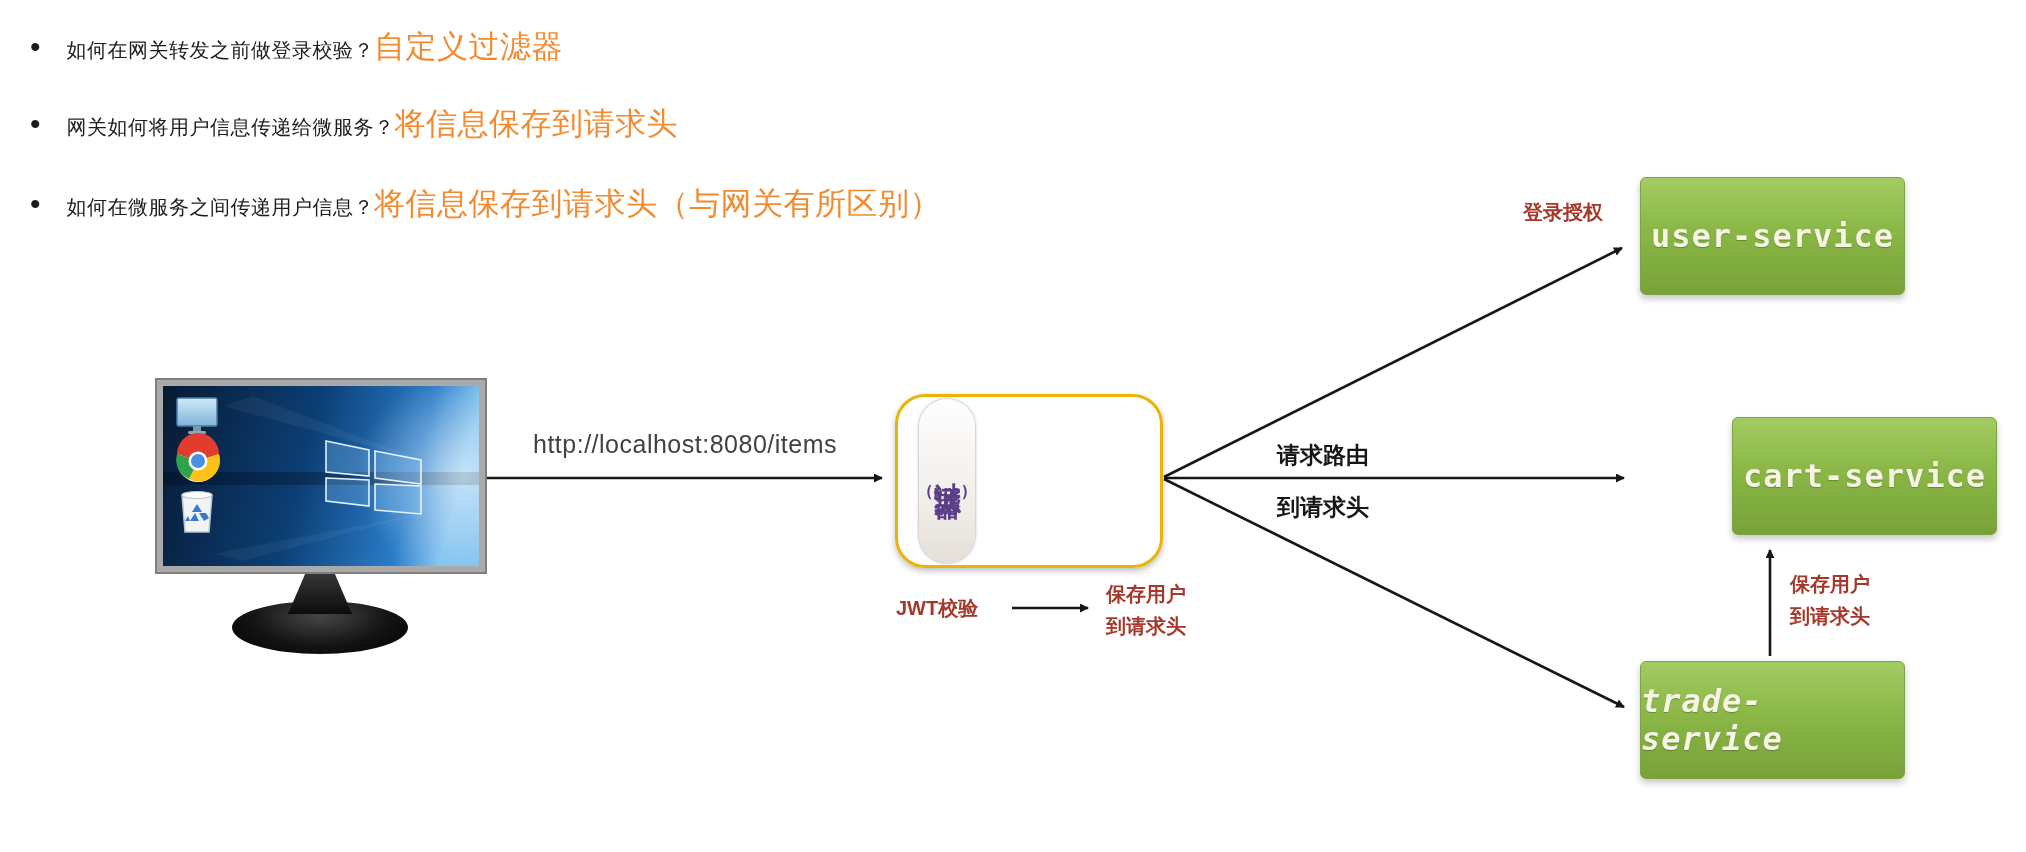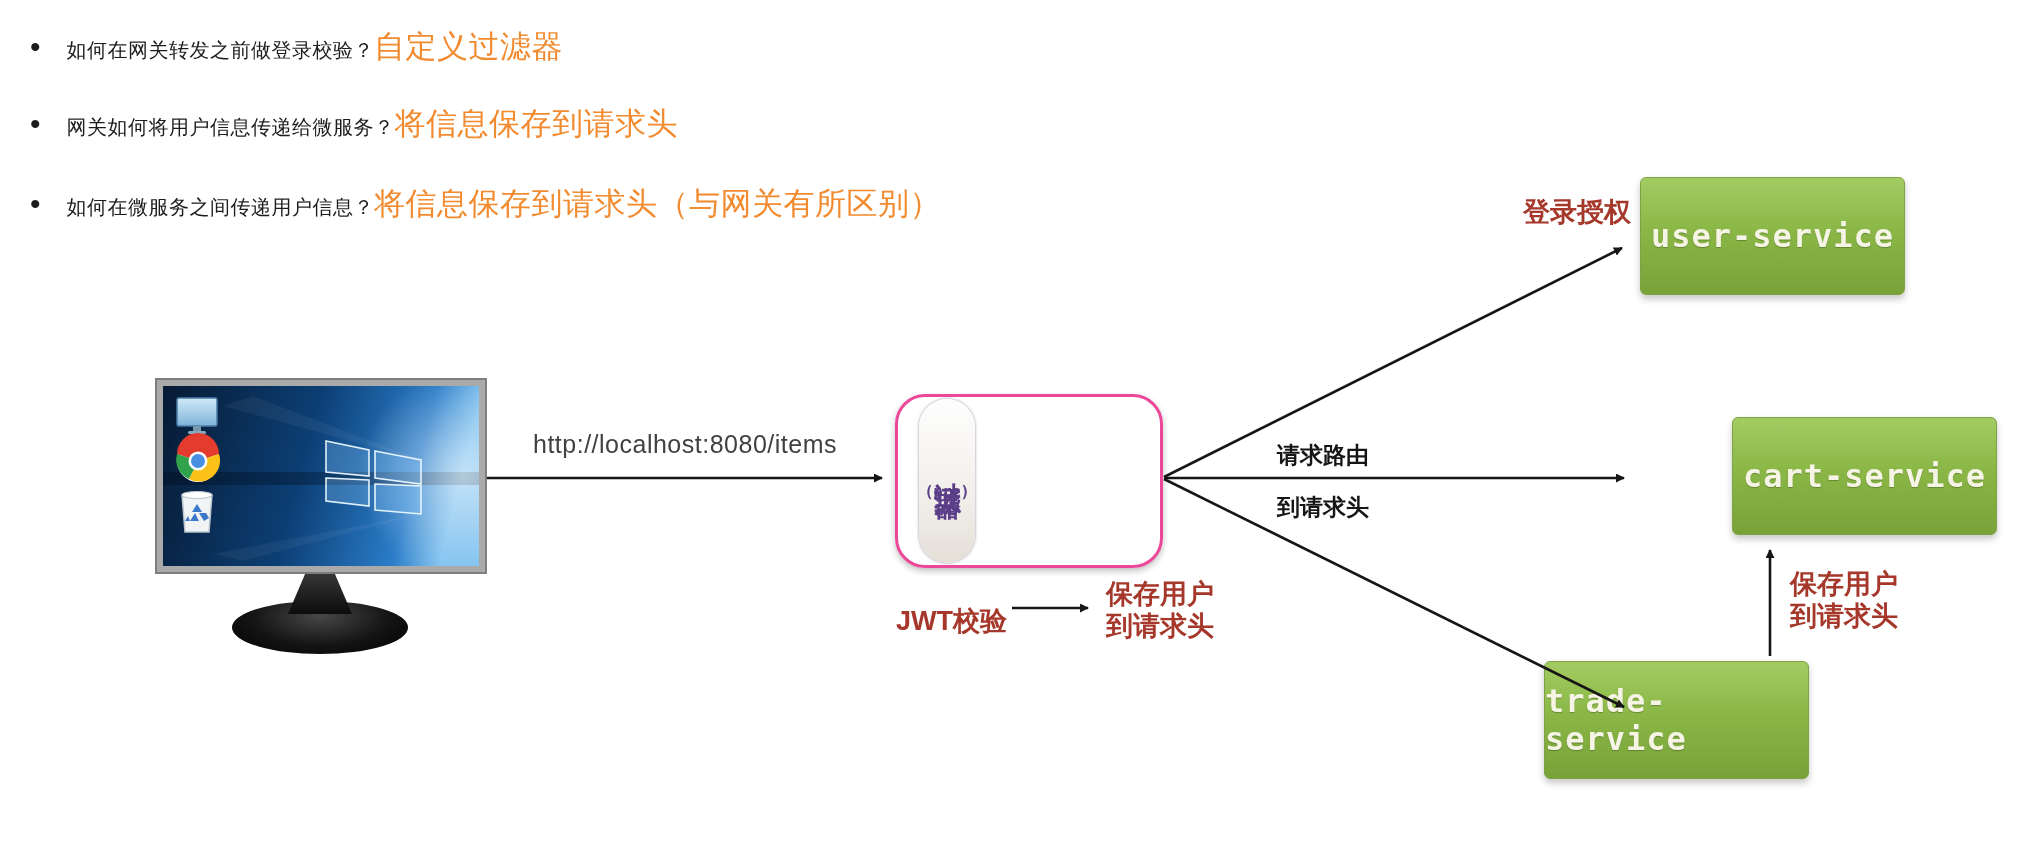--- a/index.html
+++ b/index.html
@@ -33,21 +33,21 @@
 
   
   .url-label{
     position:absolute;left:490px;top:430px;width:390px;text-align:center;
     font-size:25px;color:#414141;letter-spacing:.5px;
   }
 
   
   .gateway{
     position:absolute;left:895px;top:394px;width:268px;height:174px;
-    border:3px solid #ec4899;border-radius:30px;box-sizing:border-box;
+    border:3px solid #eab308;border-radius:30px;box-sizing:border-box;
     background:linear-gradient(155deg,#907padding 0%,#8f74bb 0%,#7a58a8 55%,#684a92 100%);
     box-shadow:0 3px 6px rgba(0,0,0,.25);
   }
   .filter-pill{
     position:absolute;left:21px;top:2px;width:56px;height:164px;border-radius:28px;
     background:linear-gradient(180deg,#fefefe 0%,#efece7 70%,#e3ded6 100%);
     display:flex;flex-direction:column;align-items:center;justify-content:center;
     box-shadow:0 0 3px rgba(40,20,70,.5);
   }
   .filter-vertical{
@@ -56,41 +56,41 @@
   }
   .filter-stage{font-size:15px;font-weight:bold;color:#5b3e88;margin-top:4px;
     font-family:"DejaVu Sans Mono",monospace;}
   .gateway-name{
     position:absolute;left:77px;top:0;right:0;height:100%;
     display:flex;align-items:center;justify-content:center;
     font-size:48px;font-weight:bold;color:#ffffff;letter-spacing:2px;
   }
 
   
-  .note-red{position:absolute;font-size:27px;font-weight:bold;color:#A6382B;line-height:32px;white-space:nowrap;}
+  .note-red{position:absolute;font-size:20px;font-weight:bold;color:#A6382B;line-height:32px;white-space:nowrap;}
   .note-black{position:absolute;font-size:23px;font-weight:bold;color:#161616;white-space:nowrap;}
-  #jwt-label{left:896px;top:592px;margin-top:13px;}
+  #jwt-label{left:896px;top:592px;}
   #jwt-note{left:1106px;top:578px;}
   #login-auth{left:1523px;top:196px;}
   #route-label{left:1277px;top:440px;}
   #lb-label{left:1277px;top:492px;}
   #trade-note{left:1790px;top:568px;}
 
   
   .service{
     position:absolute;width:265px;height:118px;border-radius:6px;box-sizing:border-box;
     background:linear-gradient(180deg,#a3cb62 0%,#8ab746 45%,#78a238 100%);
     border:1px solid #7fa344;box-shadow:0 4px 7px rgba(0,0,0,.22);
     display:flex;align-items:center;justify-content:center;
     font-family:"DejaVu Sans Mono",monospace;font-weight:bold;font-size:32px;color:#f6f4e4;
     text-shadow:0 1px 1px rgba(0,0,0,.25);letter-spacing:1px;
   }
   #svc-user{left:1640px;top:177px;}
   #svc-cart{left:1732px;top:417px;}
-  #svc-trade{left:1544px;top:661px;}
+  #svc-trade{left:1640px;top:661px;font-style:italic;}
 
   .arrows{position:absolute;left:0;top:0;pointer-events:none;}
 </style>
 </head>
 <body>
 
 <div class="canvas">
 
   <div class="bullet-row" id="bullet1">
     <span class="dot">•</span>

